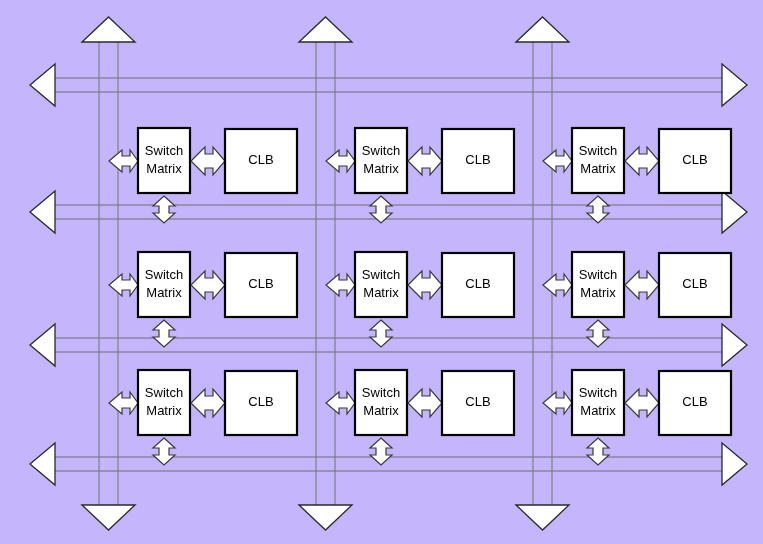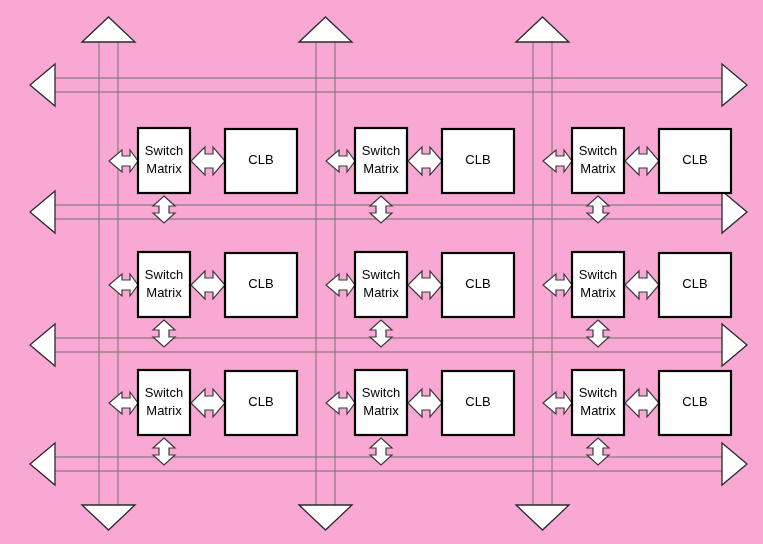--- a/index.html
+++ b/index.html
@@ -10,21 +10,21 @@
   body {
     width: 763px;
     height: 544px;
     font-family: "Liberation Sans", sans-serif;
     overflow: hidden;
   }
   #diagram-root {
     position: relative;
     width: 763px;
     height: 544px;
-    background: #f9a8d4;
+    background: #c4b5fd;
   }
   svg#fpga-svg {
     display: block;
     width: 763px;
     height: 544px;
   }
   .bus-outline {
     fill: #ffffff;
     stroke: #6e6e6e;
     stroke-width: 1.1;

